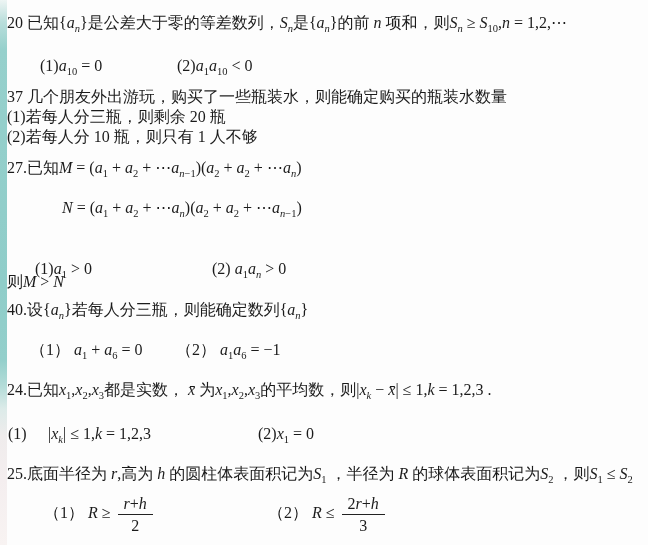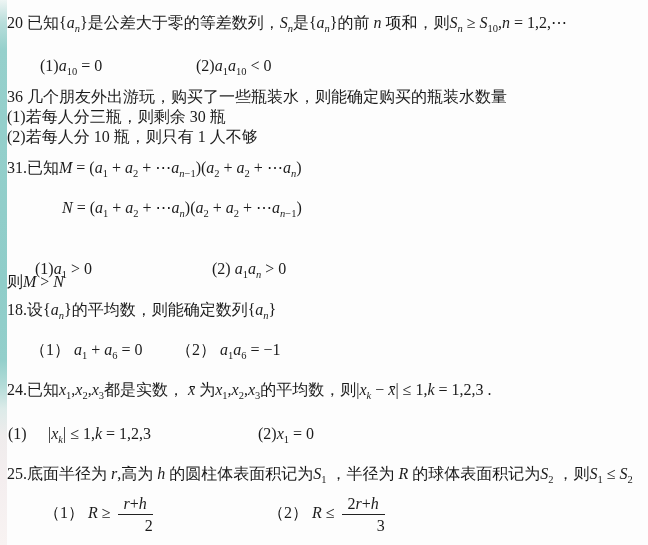--- a/index.html
+++ b/index.html
@@ -24,62 +24,62 @@
     position:absolute;top:0;
     white-space:nowrap;
     font-size:16px;line-height:1.35;
   }
   .part .t{font-family:"Liberation Serif","DejaVu Serif",serif;}
   .part .m{font-family:"Liberation Serif","DejaVu Serif",serif;}
   .m i{font-style:italic;font-family:inherit;}
   .m sub{font-size:10.5px;line-height:0;}
   .frac{
     display:inline-block;vertical-align:middle;
-    text-align:right;margin:0 3px;line-height:1.2;
+    text-align:center;margin:0 3px;line-height:1.2;
   }
   .fnum{display:block;padding:0 6px 1px;border-bottom:1px solid #222;}
   .fden{display:block;padding-top:1px;}
 </style>
 </head>
 <body>
 
 <div class="page">
   <div class="edge"></div>
   <div id="content" class="content">
       <div class="line" style="top: 12px;">
         <span class="part" style="left: 7px;"><span class="t">20 已知</span><span class="m">{<i>a</i><sub><i>n</i></sub>}</span><span class="t">是公差大于零的等差数列，</span><span class="m"><i>S</i><sub><i>n</i></sub></span><span class="t">是</span><span class="m">{<i>a</i><sub><i>n</i></sub>}</span><span class="t">的前 </span><span class="m"><i>n</i></span><span class="t"> 项和，则</span><span class="m"><i>S</i><sub><i>n</i></sub> ≥ <i>S</i><sub>10</sub>,<i>n</i> = 1,2,⋯</span><span class="t"></span></span>
       </div>
       <div class="line" style="top: 55px;">
         <span class="part" style="left: 40px;"><span class="t">(1)</span><span class="m"><i>a</i><sub>10</sub> = 0</span><span class="t"></span></span>
-        <span class="part" style="left: 196px;"><span class="t">(2)</span><span class="m"><i>a</i><sub>1</sub><i>a</i><sub>10</sub> &lt; 0</span><span class="t"></span></span>
+        <span class="part" style="left: 177px;"><span class="t">(2)</span><span class="m"><i>a</i><sub>1</sub><i>a</i><sub>10</sub> &lt; 0</span><span class="t"></span></span>
       </div>
       <div class="line" style="top: 86px;">
-        <span class="part" style="left: 7px;"><span class="t">36 几个朋友外出游玩，购买了一些瓶装水，则能确定购买的瓶装水数量</span></span>
+        <span class="part" style="left: 7px;"><span class="t">37 几个朋友外出游玩，购买了一些瓶装水，则能确定购买的瓶装水数量</span></span>
       </div>
       <div class="line" style="top: 106px;">
-        <span class="part" style="left: 7px;"><span class="t">(1)若每人分三瓶，则剩余 30 瓶</span></span>
+        <span class="part" style="left: 7px;"><span class="t">(1)若每人分三瓶，则剩余 20 瓶</span></span>
       </div>
       <div class="line" style="top: 126px;">
         <span class="part" style="left: 7px;"><span class="t">(2)若每人分 10 瓶，则只有 1 人不够</span></span>
       </div>
       <div class="line" style="top: 157px;">
-        <span class="part" style="left: 7px;"><span class="t">31.已知</span><span class="m"><i>M</i> = (<i>a</i><sub>1</sub> + <i>a</i><sub>2</sub> + ⋯<i>a</i><sub><i>n</i>−1</sub>)(<i>a</i><sub>2</sub> + <i>a</i><sub>2</sub> + ⋯<i>a</i><sub><i>n</i></sub>)</span><span class="t"></span></span>
+        <span class="part" style="left: 7px;"><span class="t">27.已知</span><span class="m"><i>M</i> = (<i>a</i><sub>1</sub> + <i>a</i><sub>2</sub> + ⋯<i>a</i><sub><i>n</i>−1</sub>)(<i>a</i><sub>2</sub> + <i>a</i><sub>2</sub> + ⋯<i>a</i><sub><i>n</i></sub>)</span><span class="t"></span></span>
       </div>
       <div class="line" style="top: 197px;">
         <span class="part" style="left: 62px;"><span class="t"></span><span class="m"><i>N</i> = (<i>a</i><sub>1</sub> + <i>a</i><sub>2</sub> + ⋯<i>a</i><sub><i>n</i></sub>)(<i>a</i><sub>2</sub> + <i>a</i><sub>2</sub> + ⋯<i>a</i><sub><i>n</i>−1</sub>)</span><span class="t"></span></span>
       </div>
       <div class="line" style="top: 227px;">
         <span class="part" style="left: 7px; margin-top: 44px;"><span class="t">则</span><span class="m"><i>M</i> &gt; <i>N</i></span><span class="t"></span></span>
       </div>
       <div class="line" style="top: 258px;">
         <span class="part" style="left: 35px;"><span class="t">(1)</span><span class="m"><i>a</i><sub>1</sub> &gt; 0</span><span class="t"></span></span>
         <span class="part" style="left: 212px;"><span class="t">(2)  </span><span class="m"><i>a</i><sub>1</sub><i>a</i><sub><i>n</i></sub> &gt; 0</span><span class="t"></span></span>
       </div>
       <div class="line" style="top: 299px;">
-        <span class="part" style="left: 7px;"><span class="t">18.设</span><span class="m">{<i>a</i><sub><i>n</i></sub>}</span><span class="t">的平均数，则能确定数列</span><span class="m">{<i>a</i><sub><i>n</i></sub>}</span><span class="t"></span></span>
+        <span class="part" style="left: 7px;"><span class="t">40.设</span><span class="m">{<i>a</i><sub><i>n</i></sub>}</span><span class="t">若每人分三瓶，则能确定数列</span><span class="m">{<i>a</i><sub><i>n</i></sub>}</span><span class="t"></span></span>
       </div>
       <div class="line" style="top: 339px;">
         <span class="part" style="left: 30px;"><span class="t">（1） </span><span class="m"><i>a</i><sub>1</sub> + <i>a</i><sub>6</sub> = 0</span><span class="t"></span></span>
         <span class="part" style="left: 176px;"><span class="t">（2） </span><span class="m"><i>a</i><sub>1</sub><i>a</i><sub>6</sub> = −1</span><span class="t"></span></span>
       </div>
       <div class="line" style="top: 379px;">
         <span class="part" style="left: 7px;"><span class="t">24.已知</span><span class="m"><i>x</i><sub>1</sub>,<i>x</i><sub>2</sub>,<i>x</i><sub>3</sub></span><span class="t">都是实数， </span><span class="m"><i>x̄</i></span><span class="t"> 为</span><span class="m"><i>x</i><sub>1</sub>,<i>x</i><sub>2</sub>,<i>x</i><sub>3</sub></span><span class="t">的平均数，则</span><span class="m">|<i>x</i><sub><i>k</i></sub> − <i>x̄</i>| ≤ 1,<i>k</i> = 1,2,3</span><span class="t"> .</span></span>
       </div>
       <div class="line" style="top: 423px;">
         <span class="part" style="left: 8px;"><span class="t">(1)</span></span>

